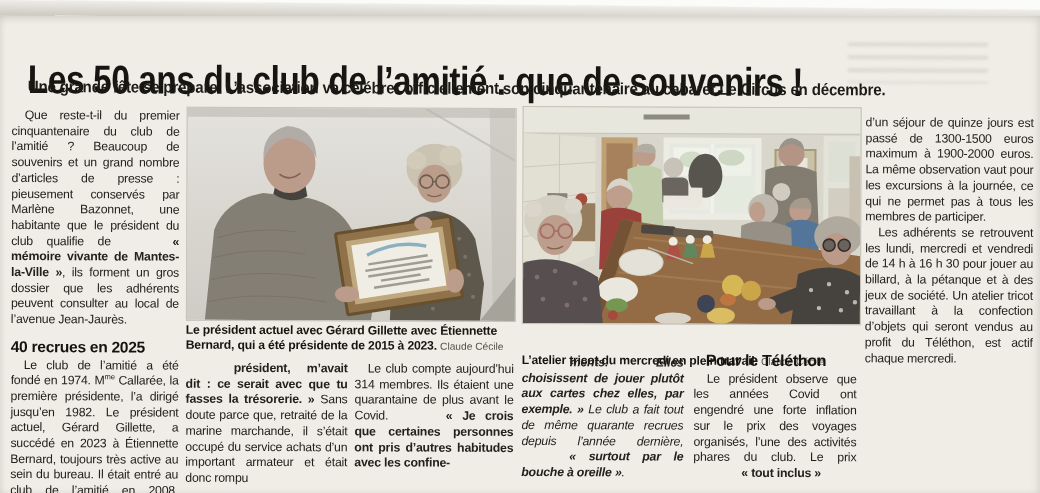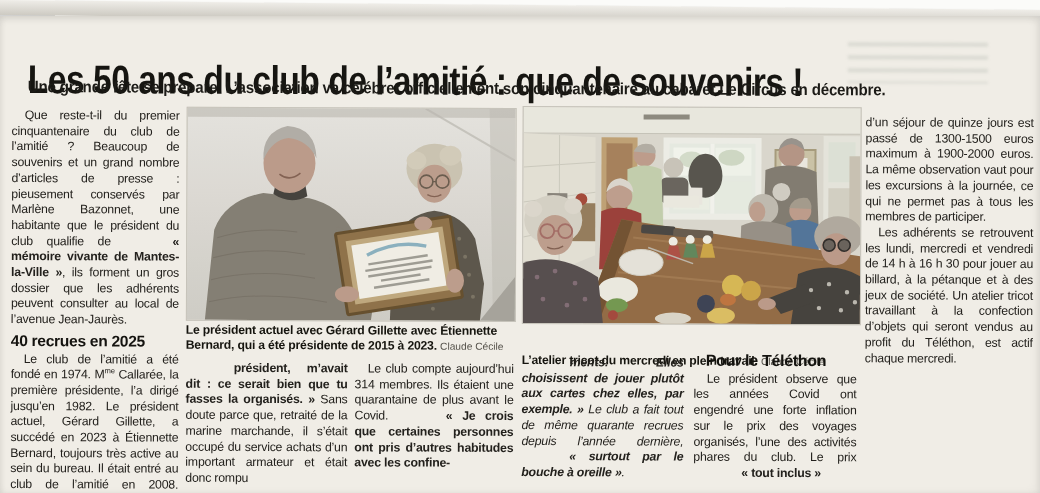--- a/index.html
+++ b/index.html
@@ -20,21 +20,21 @@
     transform:scaleX(0.92);transform-origin:0 0;}
 
   .ghost{position:absolute;right:52px;top:18px;width:140px;height:46px;opacity:.5;filter:blur(1.4px);
     background:repeating-linear-gradient(180deg,transparent 0 5px,rgba(125,138,128,.38) 5px 9px,transparent 9px 13px);}
 
   .col{position:absolute;color:#23211d;font-size:12.3px;line-height:15.7px;letter-spacing:-0.2px;}
   .col p.para{margin:0;text-align:justify;}
   .col p.indent{text-indent:13px;}
   .b{font-weight:bold;margin-left:48px;}
   sup{font-size:.62em;line-height:0;}
-  .colhead{font-size:15.6px;font-weight:bold;color:#14130f;letter-spacing:-0.3px;margin:5px 0 3px;}
+  .colhead{font-size:15.6px;font-weight:bold;color:#14130f;letter-spacing:-0.3px;margin:11px 0 3px;}
 
   .photo{position:absolute;border:1px solid #c6c3ba;background:#dcd9d0;overflow:hidden;}
   .photo svg{display:block;width:100%;height:100%;filter:saturate(.8) contrast(.96);}
 
   .caption{position:absolute;font-size:12.2px;line-height:14.6px;letter-spacing:-0.2px;color:#16150f;text-align:left;}
   .cap-text{font-weight:bold;}
   .cap-credit{font-weight:normal;font-size:10.2px;color:#55524b;letter-spacing:0;}
 </style>
 </head>
 <body>
@@ -130,21 +130,21 @@
           <ellipse cx="268" cy="172" rx="9" ry="12" fill="#c59d87"></ellipse>
           <ellipse cx="236" cy="115" rx="9" ry="7" fill="#c59d87"></ellipse>
         </svg>
       </div>
       <div class="caption" style="left:187px;top:306px;width:330px;">
         <span class="cap-text">Le président actuel avec Gérard Gillette avec Étiennette Bernard, qui a été présidente de 2015 à 2023.</span>
         <span class="cap-credit">Claude Cécile</span>
       </div>
 
       <div class="col" style="left:187px;top:344px;width:162px;">
-          <p class="para"><span class="b">président, m’avait dit : ce serait bien que tu fasses la organisés. »</span><span> Sans doute parce que, retraité de la marine marchande, il s’était occupé du service achats d’un important armateur et était donc rompu</span></p>
+          <p class="para"><span class="b">président, m’avait dit : ce serait avec que tu fasses la trésorerie. »</span><span> Sans doute parce que, retraité de la marine marchande, il s’était occupé du service achats d’un important armateur et était donc rompu</span></p>
         </div>
       <div class="col" style="left:356px;top:344px;width:159px;">
           <p class="para indent"><span>Le club compte aujourd’hui 314 membres. Ils étaient une quarantaine de plus avant le Covid. </span><span class="b">« Je crois que certaines personnes ont pris d’autres habitudes avec les confine-</span></p>
         </div>
 
       <div class="photo" style="left:523px;top:88px;width:337px;height:216px;">
         <svg viewBox="0 0 337 216" preserveAspectRatio="none">
           <rect width="337" height="216" fill="#dedacc"></rect>
           <rect width="337" height="26" fill="#edebdf"></rect>
           <line x1="0" y1="26" x2="337" y2="26" stroke="#c9c6b8"></line>

